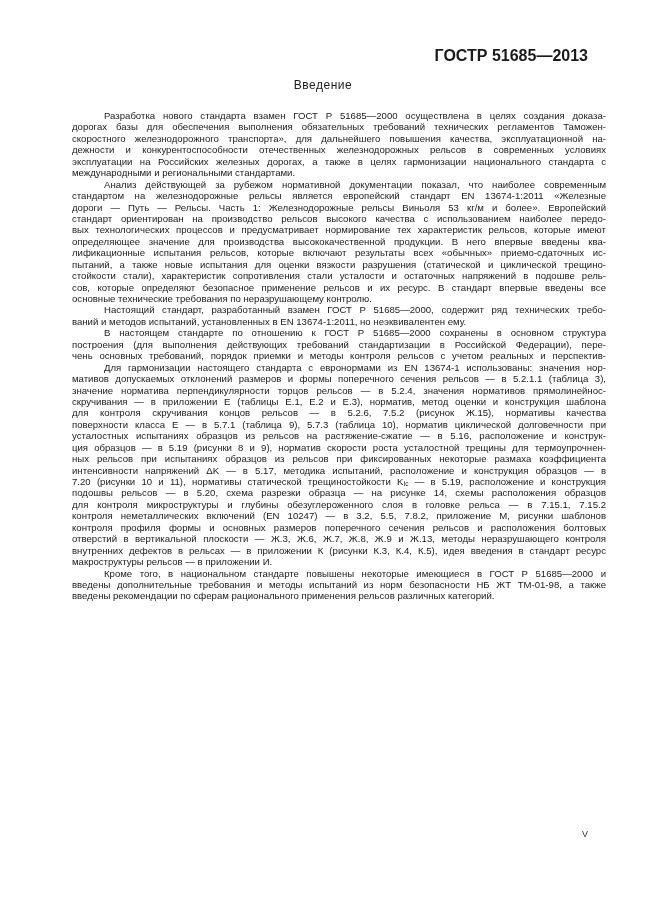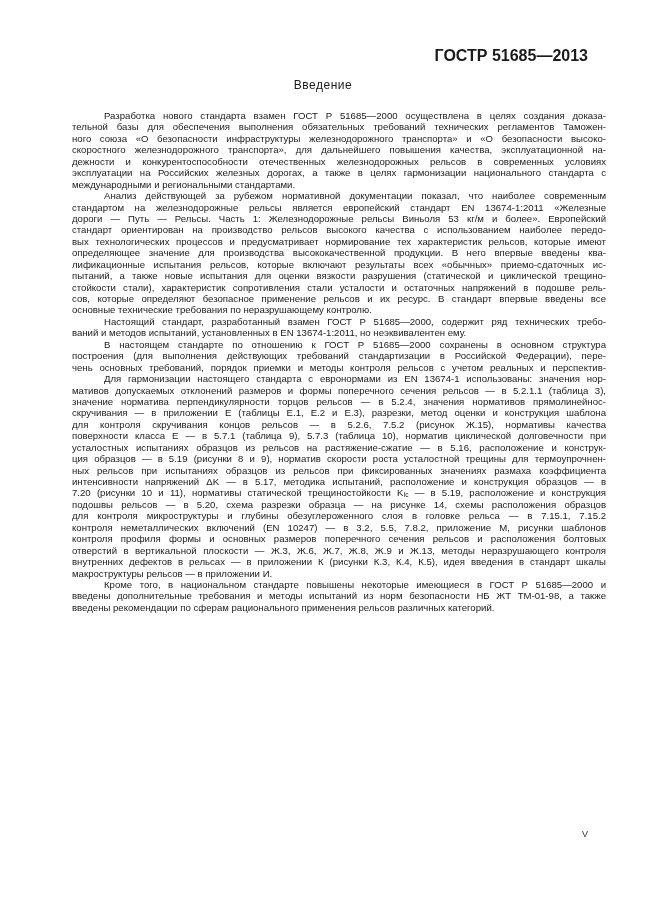--- a/index.html
+++ b/index.html
@@ -16,22 +16,21 @@
   </style>
 </head>
 <body>
 
 <div class="header-code">ГОСТР 51685—2013</div>
 <div class="title">Введение</div>
 
 <div class="body-text" id="body-container">
     <div>
       <span class="line indent">Разработка нового стандарта взамен ГОСТ Р 51685—2000 осуществлена в целях создания доказа-</span>
-      <span class="line">тельной базы для обеспечения выполнения обязательных требований технических регламентов Таможен-</span>
-      <span class="line">ного союза «О безопасности инфраструктуры железнодорожного транспорта» и «О безопасности высоко-</span>
+      <span class="line">дорогах базы для обеспечения выполнения обязательных требований технических регламентов Таможен-</span>
       <span class="line">скоростного железнодорожного транспорта», для дальнейшего повышения качества, эксплуатационной на-</span>
       <span class="line">дежности и конкурентоспособности отечественных железнодорожных рельсов в современных условиях</span>
       <span class="line">эксплуатации на Российских железных дорогах, а также в целях гармонизации национального стандарта с</span>
       <span class="line last">международными и региональными стандартами.</span>
     </div>
     <div>
       <span class="line indent">Анализ действующей за рубежом нормативной документации показал, что наиболее современным</span>
       <span class="line">стандартом на железнодорожные рельсы является европейский стандарт EN 13674-1:2011 «Железные</span>
       <span class="line">дороги — Путь — Рельсы. Часть 1: Железнодорожные рельсы Виньоля 53 кг/м и более». Европейский</span>
       <span class="line">стандарт ориентирован на производство рельсов высокого качества с использованием наиболее передо-</span>
@@ -49,34 +48,34 @@
     </div>
     <div>
       <span class="line indent">В настоящем стандарте по отношению к ГОСТ Р 51685—2000 сохранены в основном структура</span>
       <span class="line">построения (для выполнения действующих требований стандартизации в Российской Федерации), пере-</span>
       <span class="line">чень основных требований, порядок приемки и методы контроля рельсов с учетом реальных и перспектив-</span>
     </div>
     <div>
       <span class="line indent">Для гармонизации настоящего стандарта с евронормами из EN 13674-1 использованы: значения нор-</span>
       <span class="line">мативов допускаемых отклонений размеров и формы поперечного сечения рельсов — в 5.2.1.1 (таблица 3),</span>
       <span class="line">значение норматива перпендикулярности торцов рельсов — в 5.2.4, значения нормативов прямолинейнос-</span>
-      <span class="line">скручивания — в приложении Е (таблицы Е.1, Е.2 и Е.3), разрезки, метод оценки и конструкция шаблона</span>
+      <span class="line">скручивания — в приложении Е (таблицы Е.1, Е.2 и Е.3), норматив, метод оценки и конструкция шаблона</span>
       <span class="line">для контроля скручивания концов рельсов — в 5.2.6, 7.5.2 (рисунок Ж.15), нормативы качества</span>
       <span class="line">поверхности класса Е — в 5.7.1 (таблица 9), 5.7.3 (таблица 10), норматив циклической долговечности при</span>
       <span class="line">усталостных испытаниях образцов из рельсов на растяжение-сжатие — в 5.16, расположение и конструк-</span>
       <span class="line">ция образцов — в 5.19 (рисунки 8 и 9), норматив скорости роста усталостной трещины для термоупрочнен-</span>
-      <span class="line">ных рельсов при испытаниях образцов из рельсов при фиксированных значениях размаха коэффициента</span>
+      <span class="line">ных рельсов при испытаниях образцов из рельсов при фиксированных некоторые размаха коэффициента</span>
       <span class="line">интенсивности напряжений ΔK — в 5.17, методика испытаний, расположение и конструкция образцов — в</span>
       <span class="line">7.20 (рисунки 10 и 11), нормативы статической трещиностойкости K<sub>Ic</sub> — в 5.19, расположение и конструкция</span>
       <span class="line">подошвы рельсов — в 5.20, схема разрезки образца — на рисунке 14, схемы расположения образцов</span>
       <span class="line">для контроля микроструктуры и глубины обезуглероженного слоя в головке рельса — в 7.15.1, 7.15.2</span>
       <span class="line">контроля неметаллических включений (EN 10247) — в 3.2, 5.5, 7.8.2, приложение М, рисунки шаблонов</span>
       <span class="line">контроля профиля формы и основных размеров поперечного сечения рельсов и расположения болтовых</span>
       <span class="line">отверстий в вертикальной плоскости — Ж.3, Ж.6, Ж.7, Ж.8, Ж.9 и Ж.13, методы неразрушающего контроля</span>
-      <span class="line">внутренних дефектов в рельсах — в приложении К (рисунки К.3, К.4, К.5), идея введения в стандарт шкалы</span>
+      <span class="line">внутренних дефектов в рельсах — в приложении К (рисунки К.3, К.4, К.5), идея введения в стандарт ресурс</span>
       <span class="line last">макроструктуры рельсов — в приложении И.</span>
     </div>
     <div>
       <span class="line indent">Кроме того, в национальном стандарте повышены некоторые имеющиеся в ГОСТ Р 51685—2000 и</span>
       <span class="line">введены дополнительные требования и методы испытаний из норм безопасности НБ ЖТ ТМ-01-98, а также</span>
       <span class="line last">введены рекомендации по сферам рационального применения рельсов различных категорий.</span>
     </div>
   </div>
 
 <div class="page-num">V</div>

